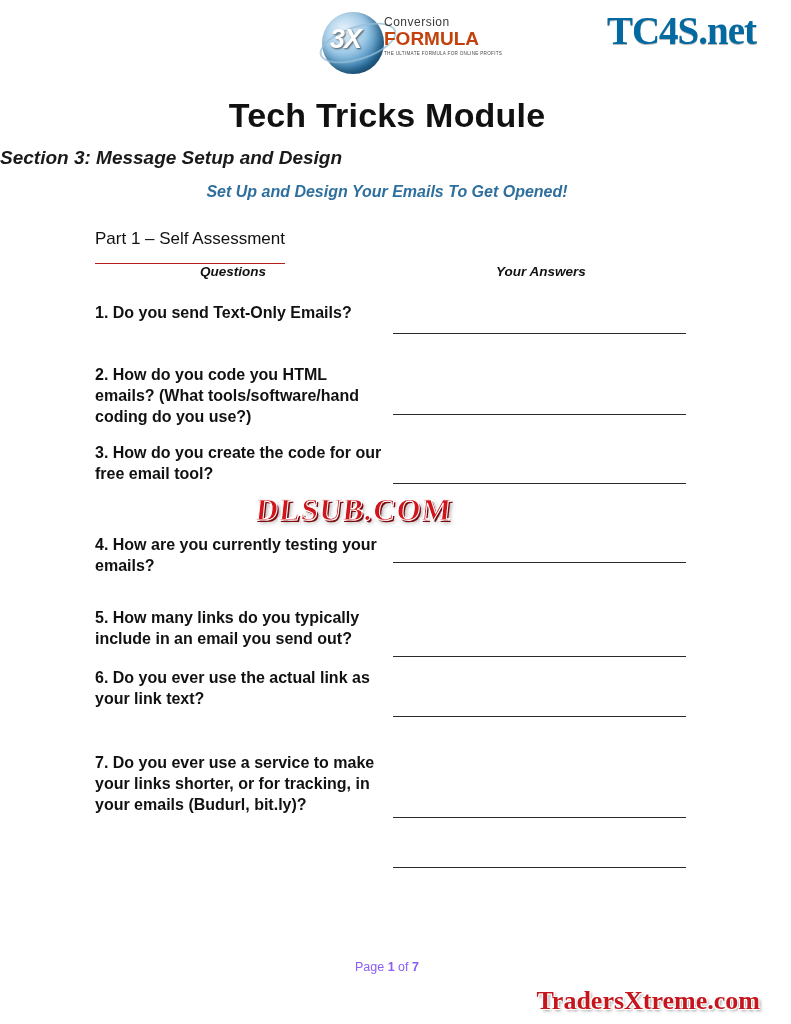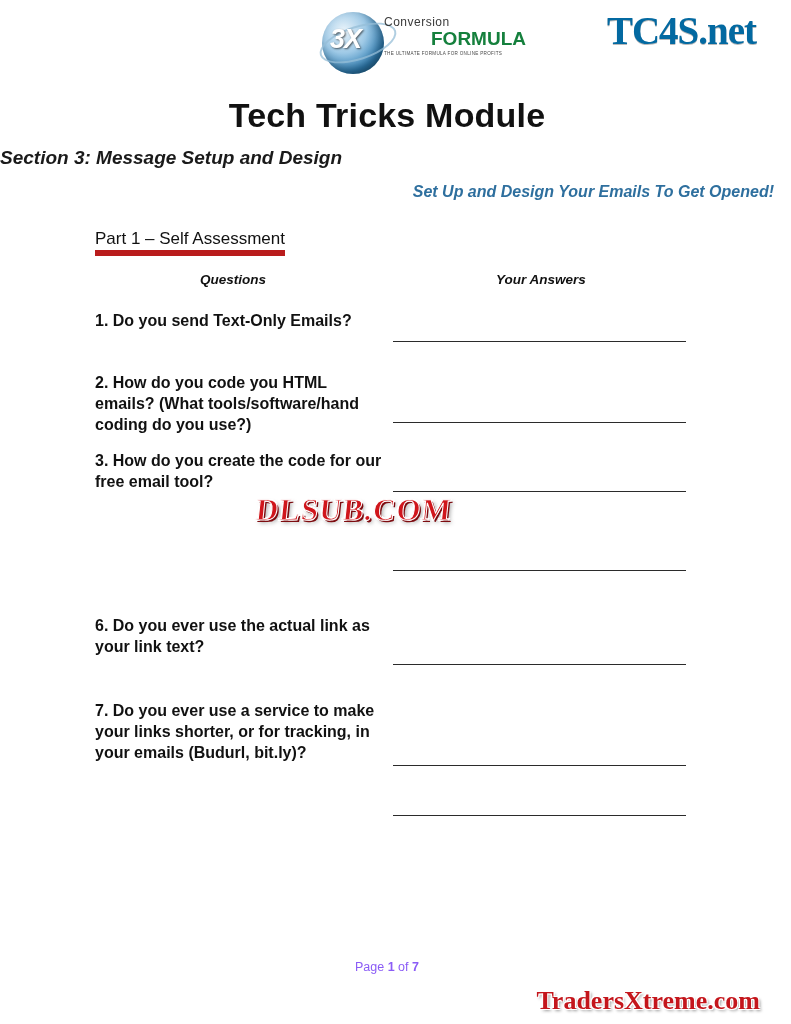--- a/index.html
+++ b/index.html
@@ -76,24 +76,23 @@
   }
   .logo-line1 {
     font-size: 12px;
     color: #3a3a3a;
     letter-spacing: 0.5px;
     line-height: 13px;
   }
   .logo-line2 {
     font-size: 19px;
     font-weight: bold;
-    color: #15803d;
+    color: #c2410c;
     letter-spacing: 0px;
     line-height: 20px;
-    margin-left: 47px;
   }
   .logo-line3 {
     font-size: 4.6px;
     color: #4a4a4a;
     letter-spacing: 0.3px;
     margin-top: 2px;
     white-space: nowrap;
   }
 
   .site-brand {
@@ -119,35 +118,35 @@
   }
   .doc-subtitle {
     text-align: left;
     font-size: 19px;
     font-weight: bold;
     font-style: italic;
     color: #1a1a1a;
     margin-top: 12px;
   }
   .doc-tagline {
-    text-align: right;
+    text-align: center;
     font-size: 16px;
     font-weight: bold;
     font-style: italic;
     color: #2e6f9e;
     margin-top: 14px;
   }
 
   .part-heading {
-    margin: 28px 0 16px 95px;
+    margin: 28px 0 0 95px;
     font-size: 17px;
     color: #111111;
     display: inline-block;
-    border-bottom: 6px solid #b91c1c;
-    padding-bottom: 1px;
+    border-bottom: 1px solid #b91c1c;
+    padding-bottom: 14px;
   }
 
   
   .col-headers {
     position: relative;
     height: 20px;
   }
   .col-head {
     position: absolute;
     font-size: 13.5px;
@@ -281,23 +280,28 @@
       <div class="qa-question">2. How do you code you HTML emails? (What tools/software/hand coding do you use?)</div>
       <div class="qa-answer-line" style="top:49px;"></div>
     </div>
 
     <div class="qa-row" style="height:92px;">
       <div class="qa-question">3. How do you create the code for our free email tool?</div>
       <div class="qa-answer-line" style="top:40px;"></div>
     </div>
 
     <div class="qa-row" style="height:73px;">
+      <div class="qa-question">4. How are you currently testing your emails?</div>
       <div class="qa-answer-line" style="top:27px;"></div>
     </div>
 
+    <div class="qa-row" style="height:60px;">
+      <div class="qa-question">5. How many links do you typically include in an email you send out?</div>
+      <div class="qa-answer-line" style="top:48px;"></div>
+    </div>
 
     <div class="qa-row" style="height:85px;">
       <div class="qa-question">6. Do you ever use the actual link as your link text?</div>
       <div class="qa-answer-line" style="top:48px;"></div>
     </div>
 
     <div class="qa-row" style="height:120px;">
       <div class="qa-question">7. Do you ever use a service to make your links shorter, or for tracking, in your emails (Budurl, bit.ly)?</div>
       <div class="qa-answer-line" style="top:64px;"></div>
       <div class="qa-answer-line" style="top:114px;"></div>

